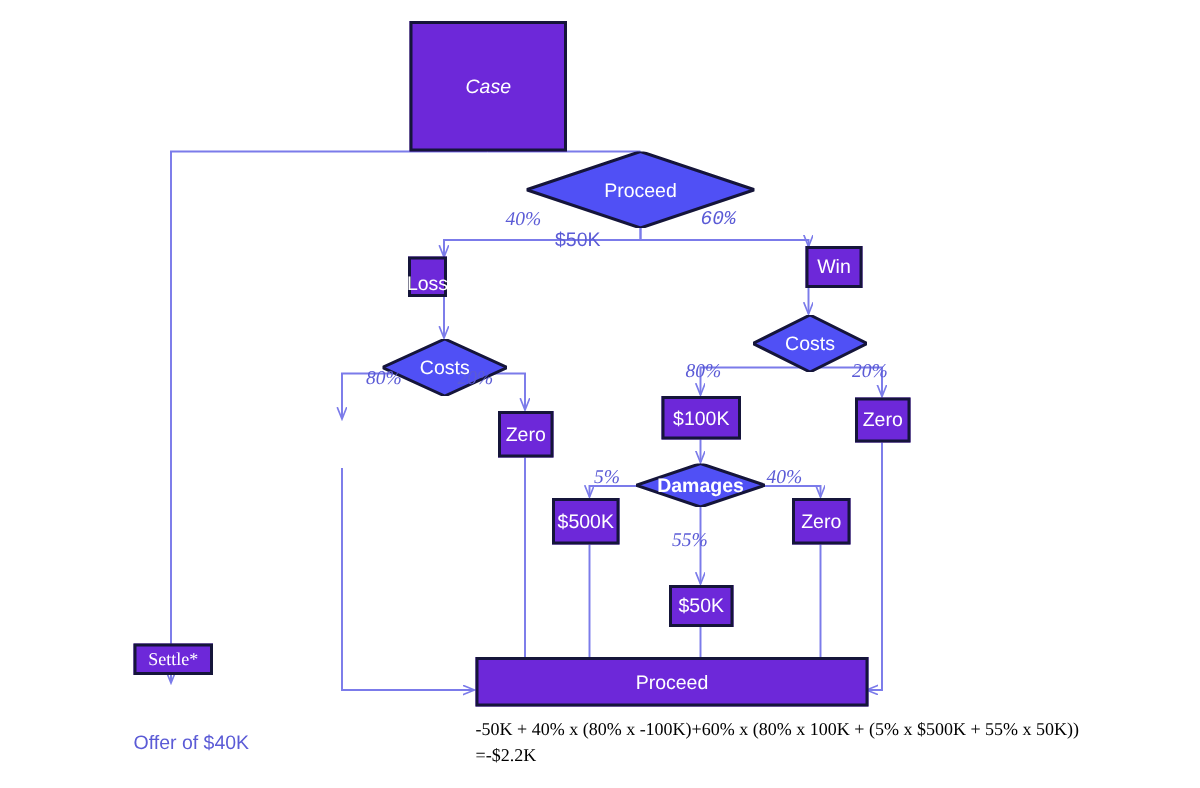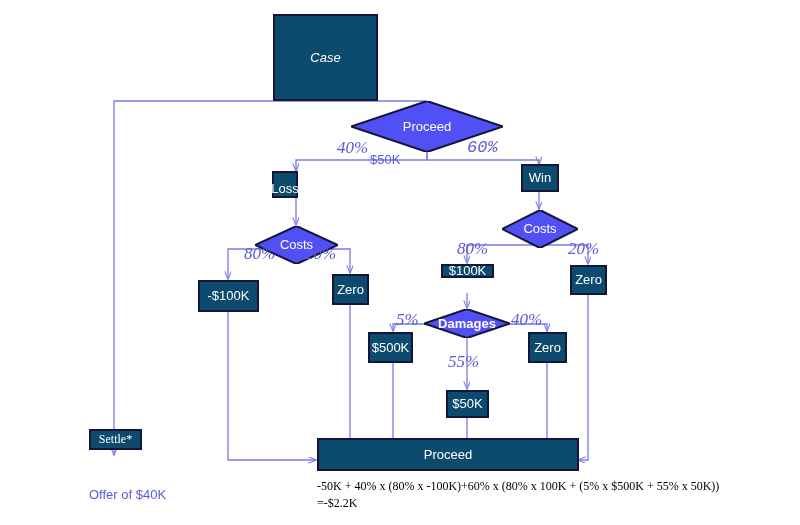--- a/index.html
+++ b/index.html
@@ -15,40 +15,40 @@
   .node{
     position:absolute;
     box-sizing:border-box;
     display:flex;align-items:center;justify-content:center;
     color:#ffffff;
     text-align:center;
     line-height:1.05;
     white-space:nowrap;
   }
   .rect{
-    background:#0c4a6e;
+    background:#6d28d9;
     border:2px solid #15153a;
     font-size:13px;
   }
   .diamond{
     background:transparent;
     border:0;
     font-size:13px;
   }
   .diamond .dshape{
     position:absolute;left:0;top:0;width:100%;height:100%;
   }
   .diamond .dlabel{position:relative;z-index:2;}
 
   .edge-label{
     position:absolute;
     color:#5b5bd6;
     font-family:"Liberation Serif", serif;
     font-style:italic;
-    font-size:17px;
+    font-size:13px;
     white-space:nowrap;
   }
   .plain-label{
     position:absolute;
     color:#5b5bd6;
     font-family:"Liberation Sans", sans-serif;
     font-style:normal;
     font-size:13px;
     white-space:nowrap;
   }
@@ -116,47 +116,44 @@
     <svg class="dshape" viewBox="0 0 152 51" preserveAspectRatio="none">
       <polygon points="76,0 152,25.5 76,51 0,25.5" fill="#5050f5" stroke="#15153a" stroke-width="2"></polygon>
     </svg>
     <span class="dlabel">Proceed</span>
   </div>
 
   <div class="node rect" style="left:272px;top:171px;width:26px;height:27px;align-items:flex-end;">
     <span>Loss</span>
   </div>
 
-  <div class="node rect" style="left:521px;top:164px;width:38px;height:28px;align-items:center;">
+  <div class="node rect" style="left:537px;top:164px;width:38px;height:28px;align-items:center;">
     <span>Win</span>
   </div>
 
   <div class="node diamond" style="left:255px;top:226px;width:83px;height:38px;">
     <svg class="dshape" viewBox="0 0 83 38" preserveAspectRatio="none">
       <polygon points="41.5,0 83,19 41.5,38 0,19" fill="#5050f5" stroke="#15153a" stroke-width="2"></polygon>
     </svg>
     <span class="dlabel">Costs</span>
   </div>
 
   <div class="node diamond" style="left:502px;top:210px;width:76px;height:38px;">
     <svg class="dshape" viewBox="0 0 76 38" preserveAspectRatio="none">
       <polygon points="38,0 76,19 38,38 0,19" fill="#5050f5" stroke="#15153a" stroke-width="2"></polygon>
     </svg>
     <span class="dlabel">Costs</span>
   </div>
 
-  <div class="node rect" style="left:198px;top:280px;width:61px;height:32px;">
-    <span>-$100K</span>
-  </div>
 
   <div class="node rect" style="left:332px;top:274px;width:37px;height:31px;">
     <span>Zero</span>
   </div>
 
-  <div class="node rect" style="left:441px;top:264px;width:53px;height:14px;">
+  <div class="node rect" style="left:441px;top:264px;width:53px;height:29px;">
     <span>$100K</span>
   </div>
 
   <div class="node rect" style="left:570px;top:265px;width:37px;height:30px;">
     <span>Zero</span>
   </div>
 
   <div class="node diamond" style="left:424px;top:309px;width:86px;height:29px;font-weight:bold;">
     <svg class="dshape" viewBox="0 0 86 29" preserveAspectRatio="none">
       <polygon points="43,0 86,14.5 43,29 0,14.5" fill="#5050f5" stroke="#15153a" stroke-width="2"></polygon>

